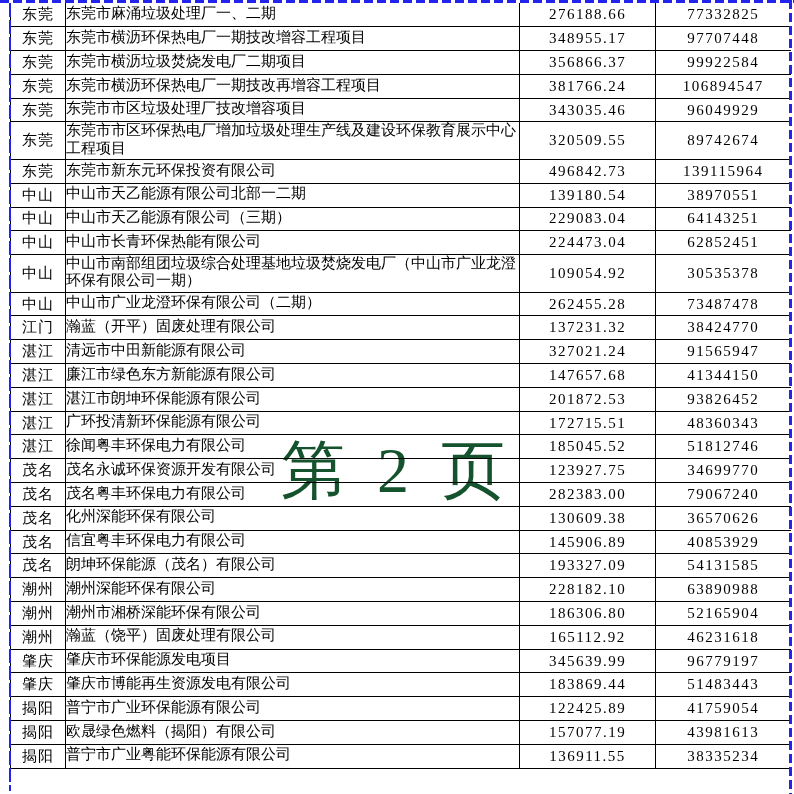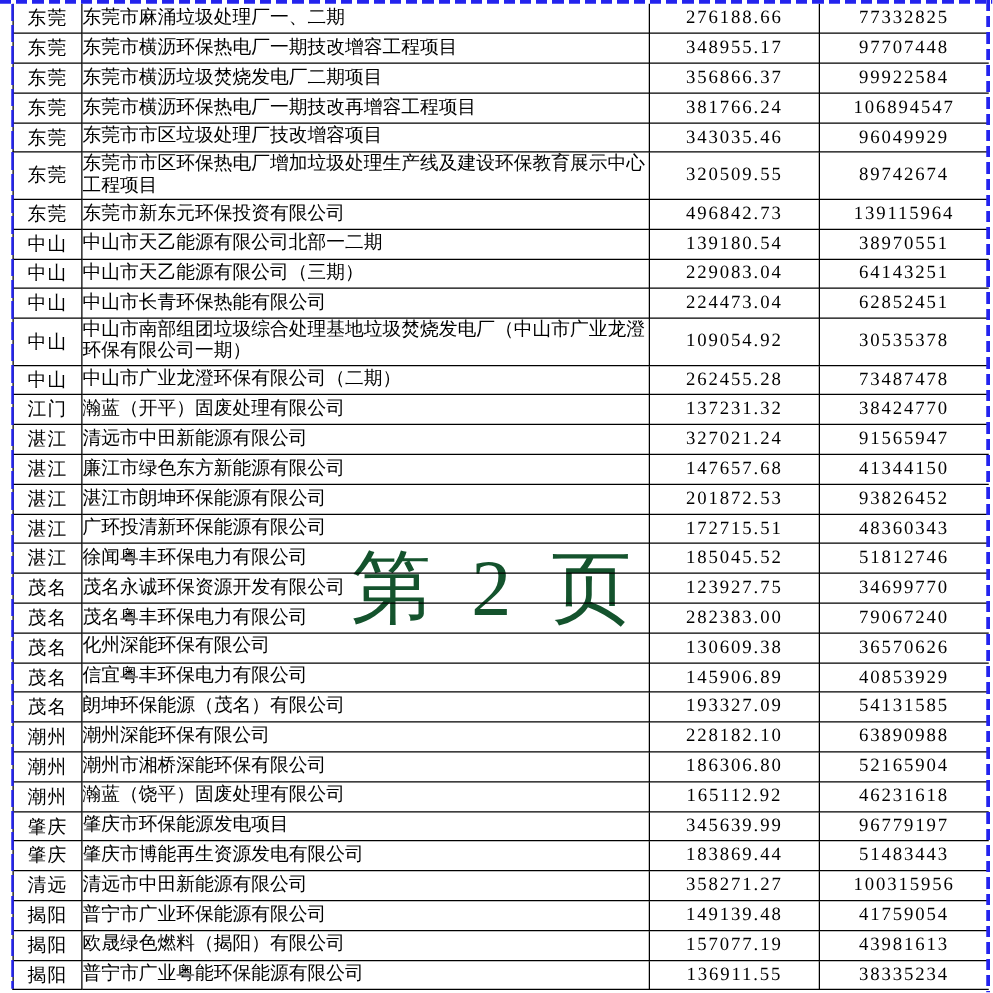--- a/index.html
+++ b/index.html
@@ -263,29 +263,23 @@
             <td class="col-value1">345639.99</td>
             <td class="col-value2">96779197</td>
           </tr>
           <tr>
             <td class="col-city">肇庆</td>
             <td class="col-project">肇庆市博能再生资源发电有限公司</td>
             <td class="col-value1">183869.44</td>
             <td class="col-value2">51483443</td>
           </tr>
           <tr>
-            <td class="col-city">清远</td>
-            <td class="col-project">清远市中田新能源有限公司</td>
-            <td class="col-value1">358271.27</td>
-            <td class="col-value2">100315956</td>
-          </tr>
-          <tr>
             <td class="col-city">揭阳</td>
             <td class="col-project">普宁市广业环保能源有限公司</td>
-            <td class="col-value1">149139.48</td>
+            <td class="col-value1">122425.89</td>
             <td class="col-value2">41759054</td>
           </tr>
           <tr>
             <td class="col-city">揭阳</td>
             <td class="col-project">欧晟绿色燃料（揭阳）有限公司</td>
             <td class="col-value1">157077.19</td>
             <td class="col-value2">43981613</td>
           </tr>
           <tr>
             <td class="col-city">揭阳</td>

